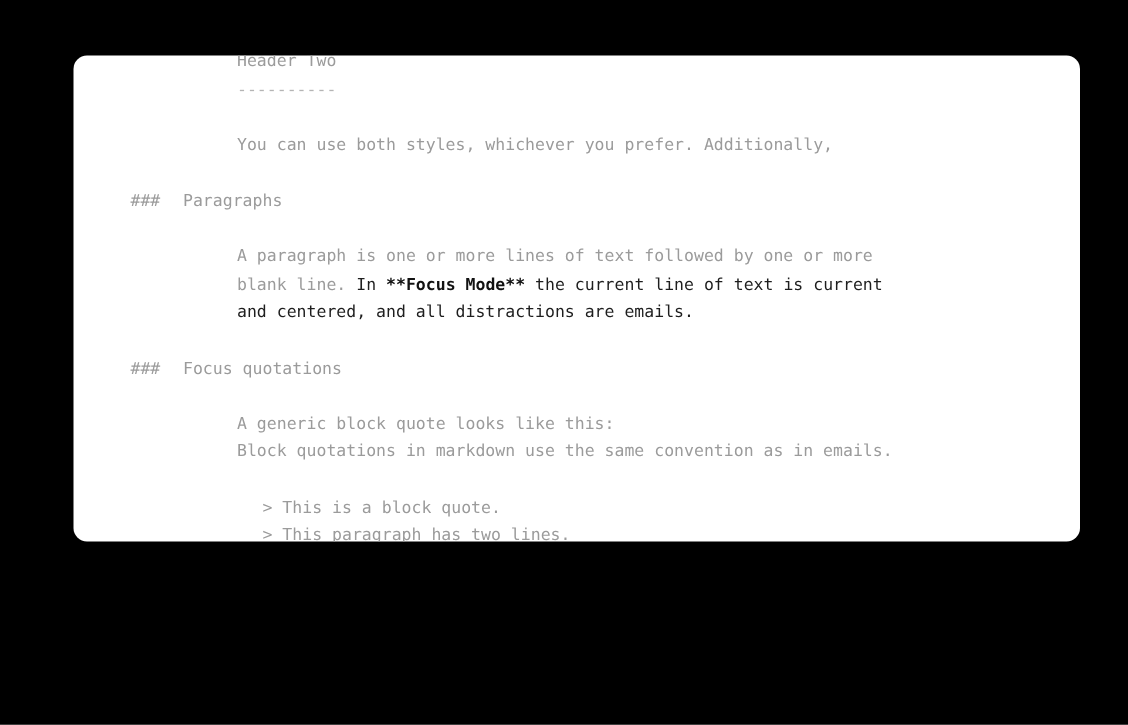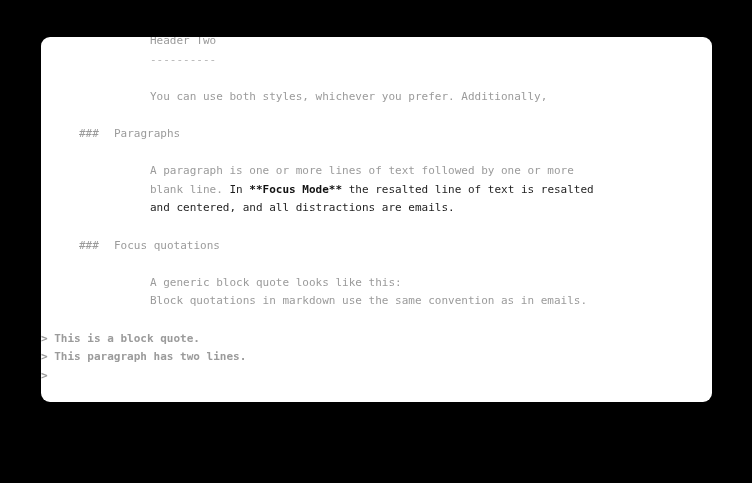--- a/index.html
+++ b/index.html
@@ -3,22 +3,22 @@
 <meta charset="utf-8">
 <style>
   html,body{
     margin:0;padding:0;
     width:752px;height:483px;
     background:#000000;
     overflow:hidden;
   }
   .card{
     position:absolute;
-    left:41px;top:37px;
-    width:671px;height:365px;
+    left:49px;top:37px;
+    width:671px;height:324px;
     background:#ffffff;
     border-radius:9px;
     overflow:hidden;
   }
   .doc{
     position:absolute;
     left:0;top:-5px;right:0;
     font-family:"DejaVu Sans Mono","Liberation Mono",monospace;
     font-size:11px;
     line-height:18.6px;
@@ -26,39 +26,39 @@
   }
   .line{
     white-space:pre;
     min-height:18.6px;
     color:#9b9b9b;
   }
   .line.h2,.line.p,.line.underline{margin-left:109px;}
   .line.underline{color:#b4b4b4;}
   .line.h3{margin-left:38px;}
   .h3 .marker{display:inline-block;width:35px;}
-  .line.quote{font-weight:bold;}
+  .line.quote{margin-left:126px;}
   .seg-dim{color:#9b9b9b;text-align:right;}
   .seg-focus{color:#1e1e1e;}
   .seg-focus-bold{color:#121212;font-weight:bold;}
 </style>
 </head>
 <body>
 
 <div class="card">
   <div class="doc">
       <div class="line h2">Header Two</div>
       <div class="line underline">----------</div>
       <div class="line blank">&nbsp;</div>
       <div class="line p">You can use both styles, whichever you prefer. Additionally,</div>
       <div class="line blank">&nbsp;</div>
       <div class="line h3"><span class="marker">###</span><span>Paragraphs</span></div>
       <div class="line blank">&nbsp;</div>
       <div class="line p">A paragraph is one or more lines of text followed by one or more</div>
-      <div class="line p"><span class="seg-dim">blank line. </span><span class="seg-focus">In </span><span class="seg-focus-bold">**Focus Mode**</span><span class="seg-focus"> the resalted line of text is resalted</span></div>
+      <div class="line p"><span class="seg-dim">blank line. </span><span class="seg-focus">In </span><span class="seg-focus-bold">**Focus Mode**</span><span class="seg-focus"> the current line of text is current</span></div>
       <div class="line p"><span class="seg-focus">and centered, and all distractions are emails.</span></div>
       <div class="line blank">&nbsp;</div>
       <div class="line h3"><span class="marker">###</span><span>Focus quotations</span></div>
       <div class="line blank">&nbsp;</div>
       <div class="line p">A generic block quote looks like this:</div>
       <div class="line p">Block quotations in markdown use the same convention as in emails.</div>
       <div class="line blank">&nbsp;</div>
       <div class="line quote">&gt; This is a block quote.</div>
       <div class="line quote">&gt; This paragraph has two lines.</div>
       <div class="line quote">&gt;</div>

